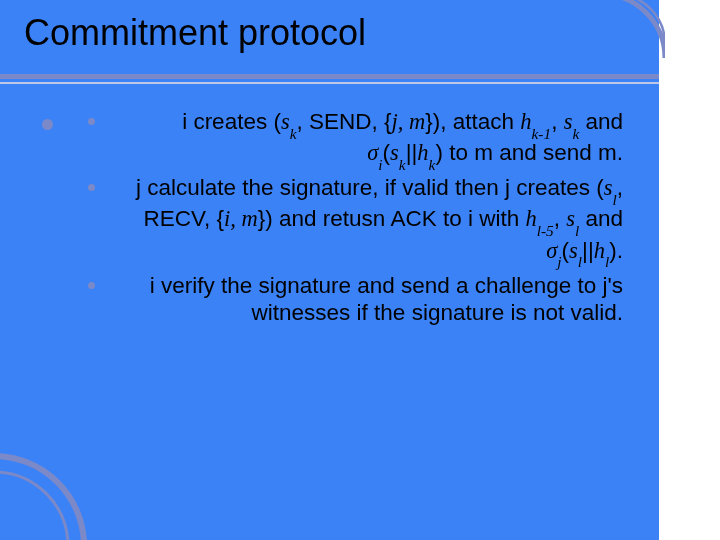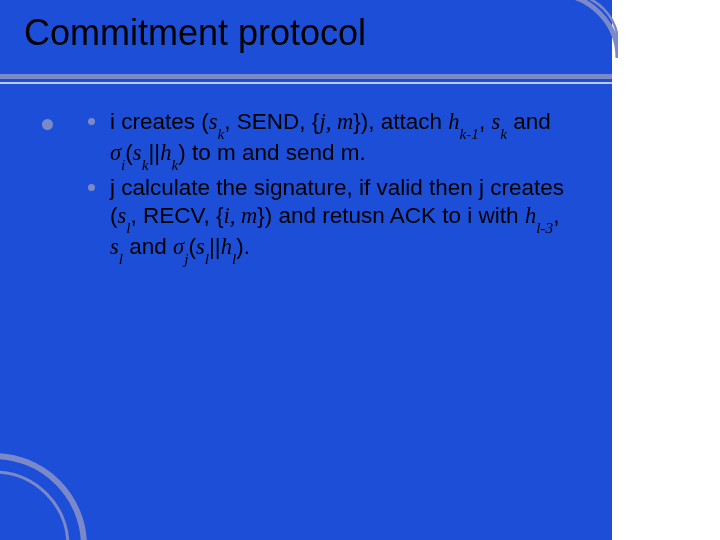--- a/index.html
+++ b/index.html
@@ -3,24 +3,24 @@
 <meta charset="utf-8">
 <style>
   * { margin: 0; padding: 0; box-sizing: border-box; }
   html, body { width: 720px; height: 540px; overflow: hidden; }
   body {
     font-family: Arial, Helvetica, sans-serif;
     background: #ffffff;
     position: relative;
   }
   .slide {
-    width: 612px;
+    width: 659px;
     height: 540px;
     position: relative;
-    background: #1d4ed8;
+    background: #3b82f6;
   }
   .title-band {
     position: absolute;
     top: 12px;
     left: 0;
     right: 0;
     height: 62px;
   }
   .title-text {
     position: absolute;
@@ -85,20 +85,21 @@
     padding: 0;
     margin-top: 16px;
     margin-left: 18px;
   }
   ul.inner > li {
     position: relative;
     padding-left: 24px;
     font-size: 22.5px;
     line-height: 1.22;
     margin-bottom: 4px;
+    text-align: right;
   }
   ul.inner > li::before {
     content: "";
     position: absolute;
     left: 2px;
     top: 10px;
     width: 7px;
     height: 7px;
     border-radius: 50%;
     background: #7b89c9;
@@ -140,21 +141,24 @@
   </div>
 
   <div class="content">
     <ul class="outer">
       <li>
         <ul class="inner">
           <li>
             <span>i creates (<span class="ital">s<sub>k</sub></span>, SEND, {<span class="ital">j, m</span>}), attach <span class="ital">h<sub>k-1</sub></span>, <span class="ital">s<sub>k</sub></span> and <span class="ital">σ<sub>i</sub></span>(<span class="ital">s<sub>k</sub></span>||<span class="ital">h<sub>k</sub></span>) to m and send m.</span>
           </li>
           <li>
-            <span>j calculate the signature, if valid then j creates (<span class="ital">s<sub>l</sub></span>, RECV, {<span class="ital">i, m</span>}) and retusn ACK to i with <span class="ital">h<sub>l-3</sub></span>, <span class="ital">s<sub>l</sub></span> and <span class="ital">σ<sub>j</sub></span>(<span class="ital">s<sub>l</sub></span>||<span class="ital">h<sub>l</sub></span>).</span>
+            <span>j calculate the signature, if valid then j creates (<span class="ital">s<sub>l</sub></span>, RECV, {<span class="ital">i, m</span>}) and retusn ACK to i with <span class="ital">h<sub>l-5</sub></span>, <span class="ital">s<sub>l</sub></span> and <span class="ital">σ<sub>j</sub></span>(<span class="ital">s<sub>l</sub></span>||<span class="ital">h<sub>l</sub></span>).</span>
+          </li>
+          <li>
+            <span>i verify the signature and send a challenge to j's witnesses if the signature is not valid.</span>
           </li>
         </ul>
       </li>
     </ul>
   </div>
 
   <svg class="corner-arc bl" viewBox="0 0 120 120">
     <path class="arc-shape" d="M 0 30 A 90 90 0 0 1 90 120" stroke-width="6"></path>
     <path class="arc-shape" d="M 0 46 A 74 74 0 0 1 74 120" stroke-width="3"></path>
   </svg>

